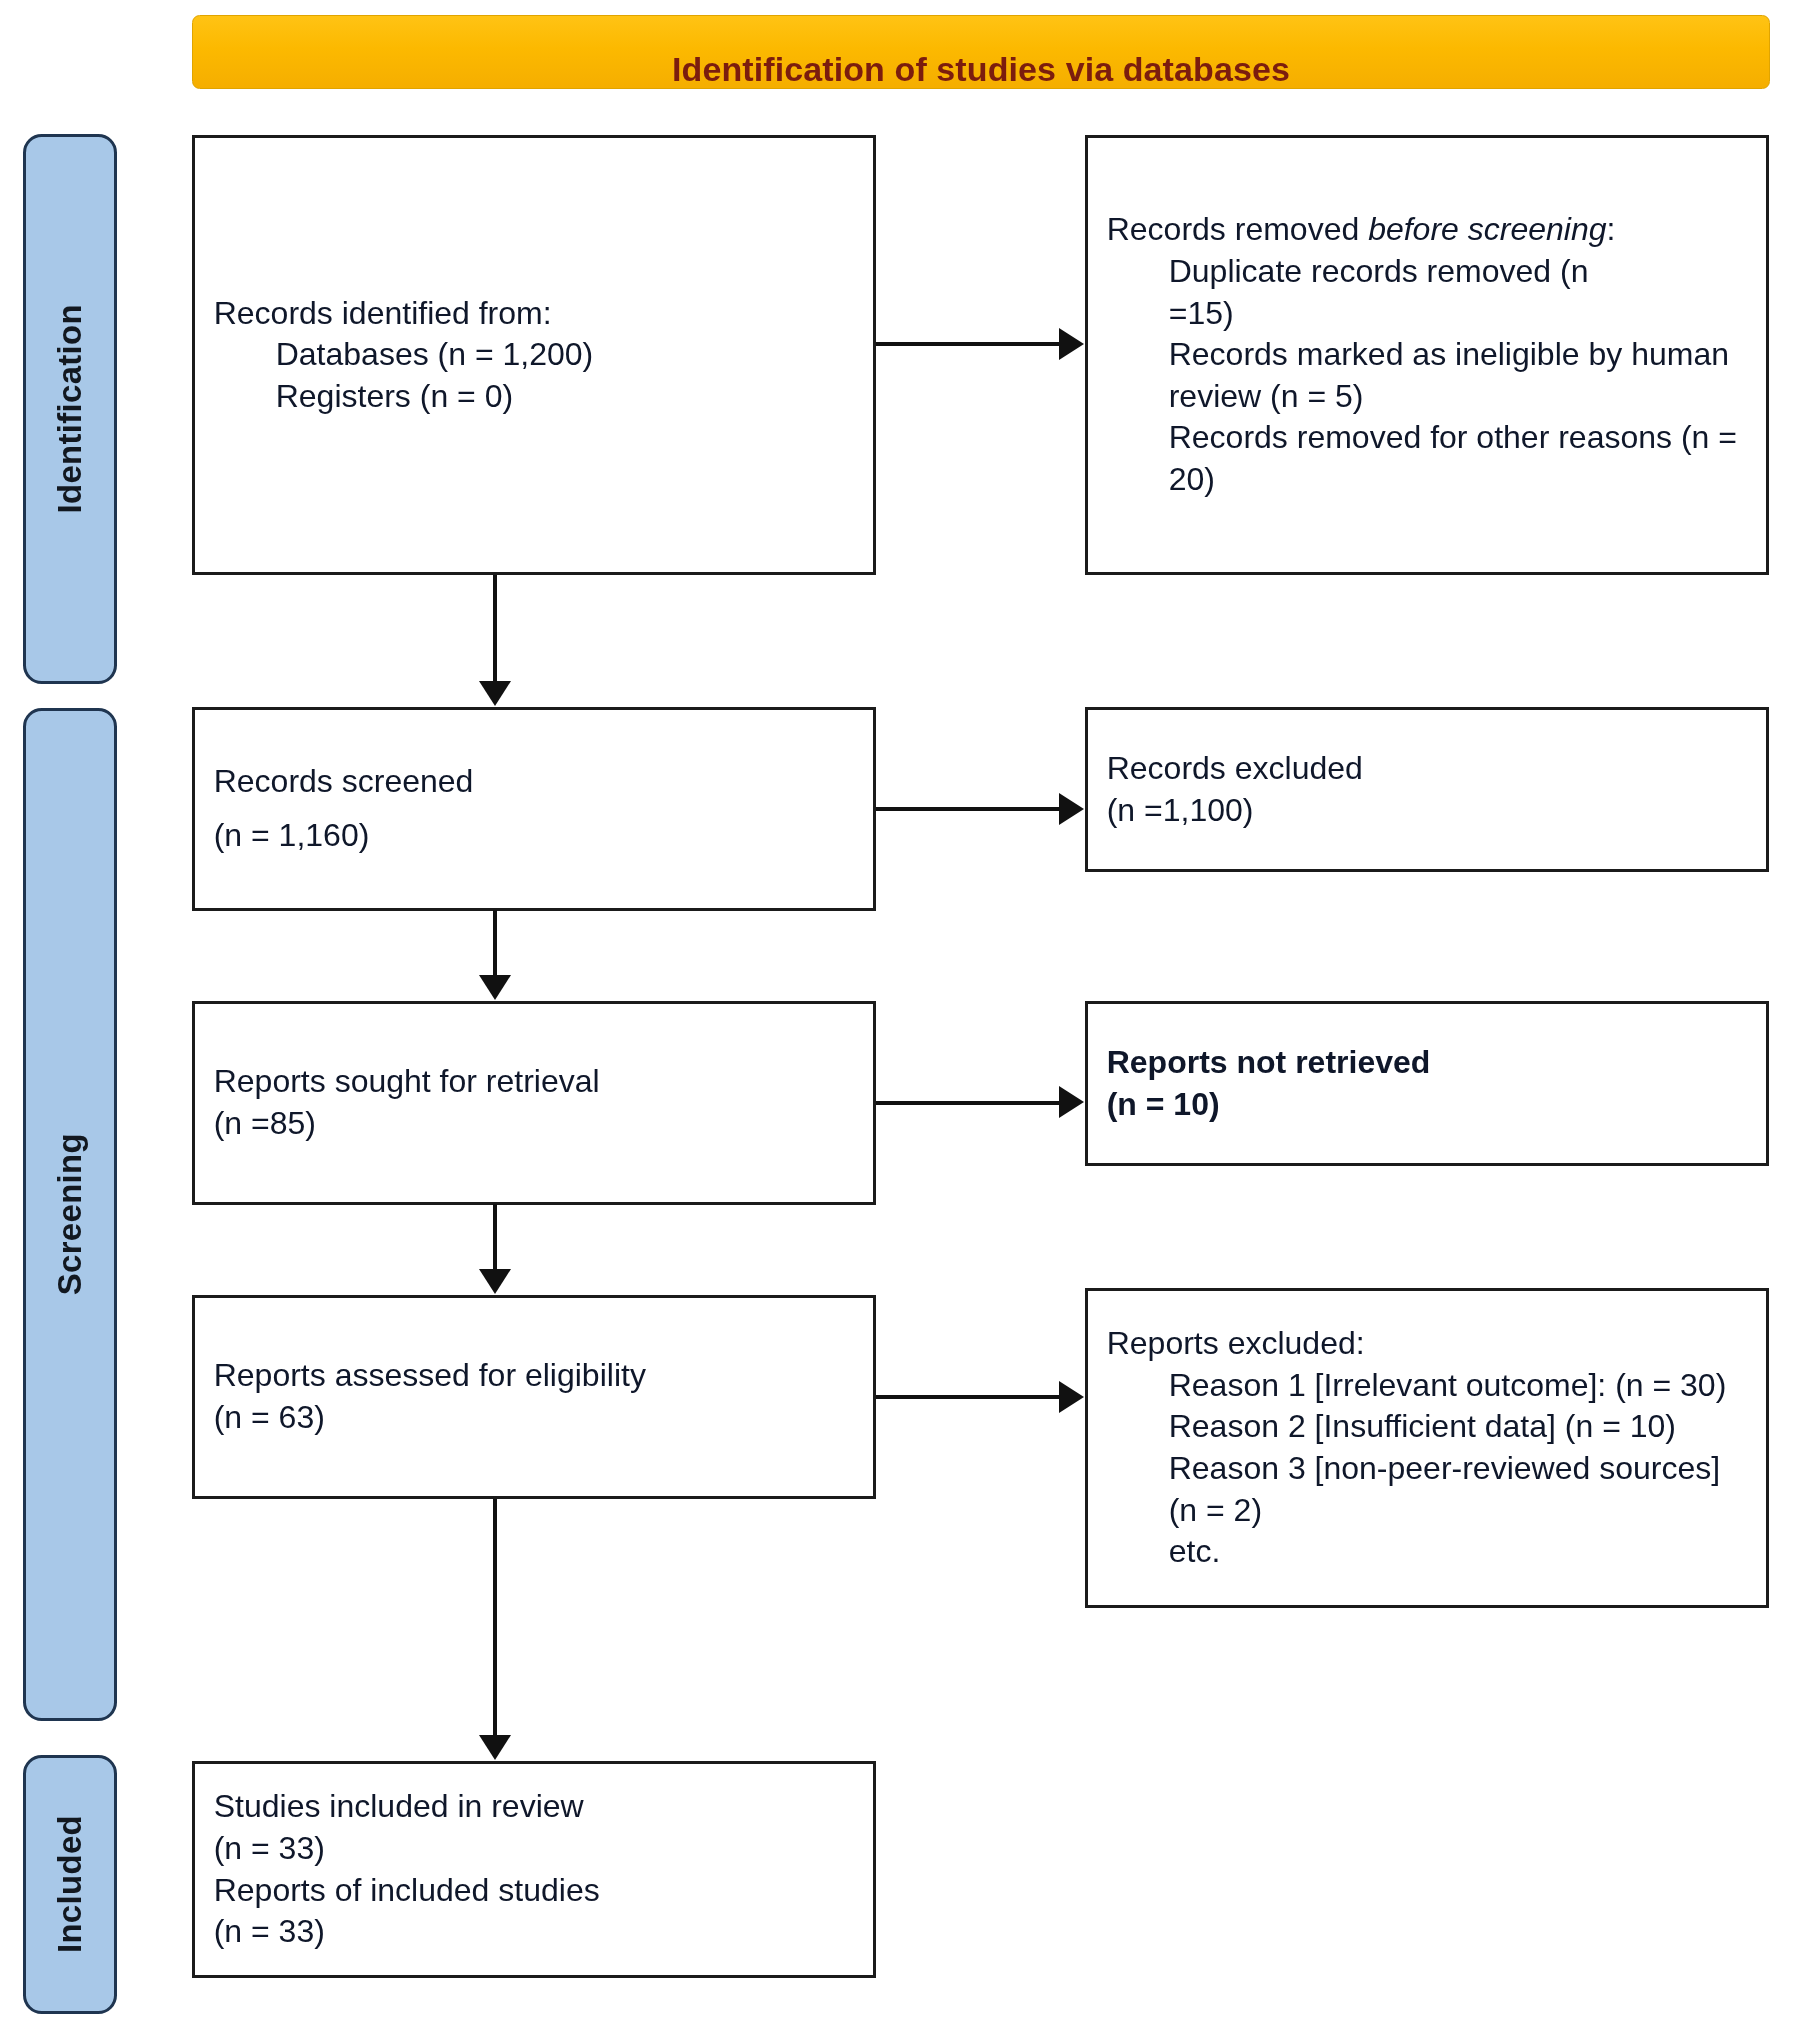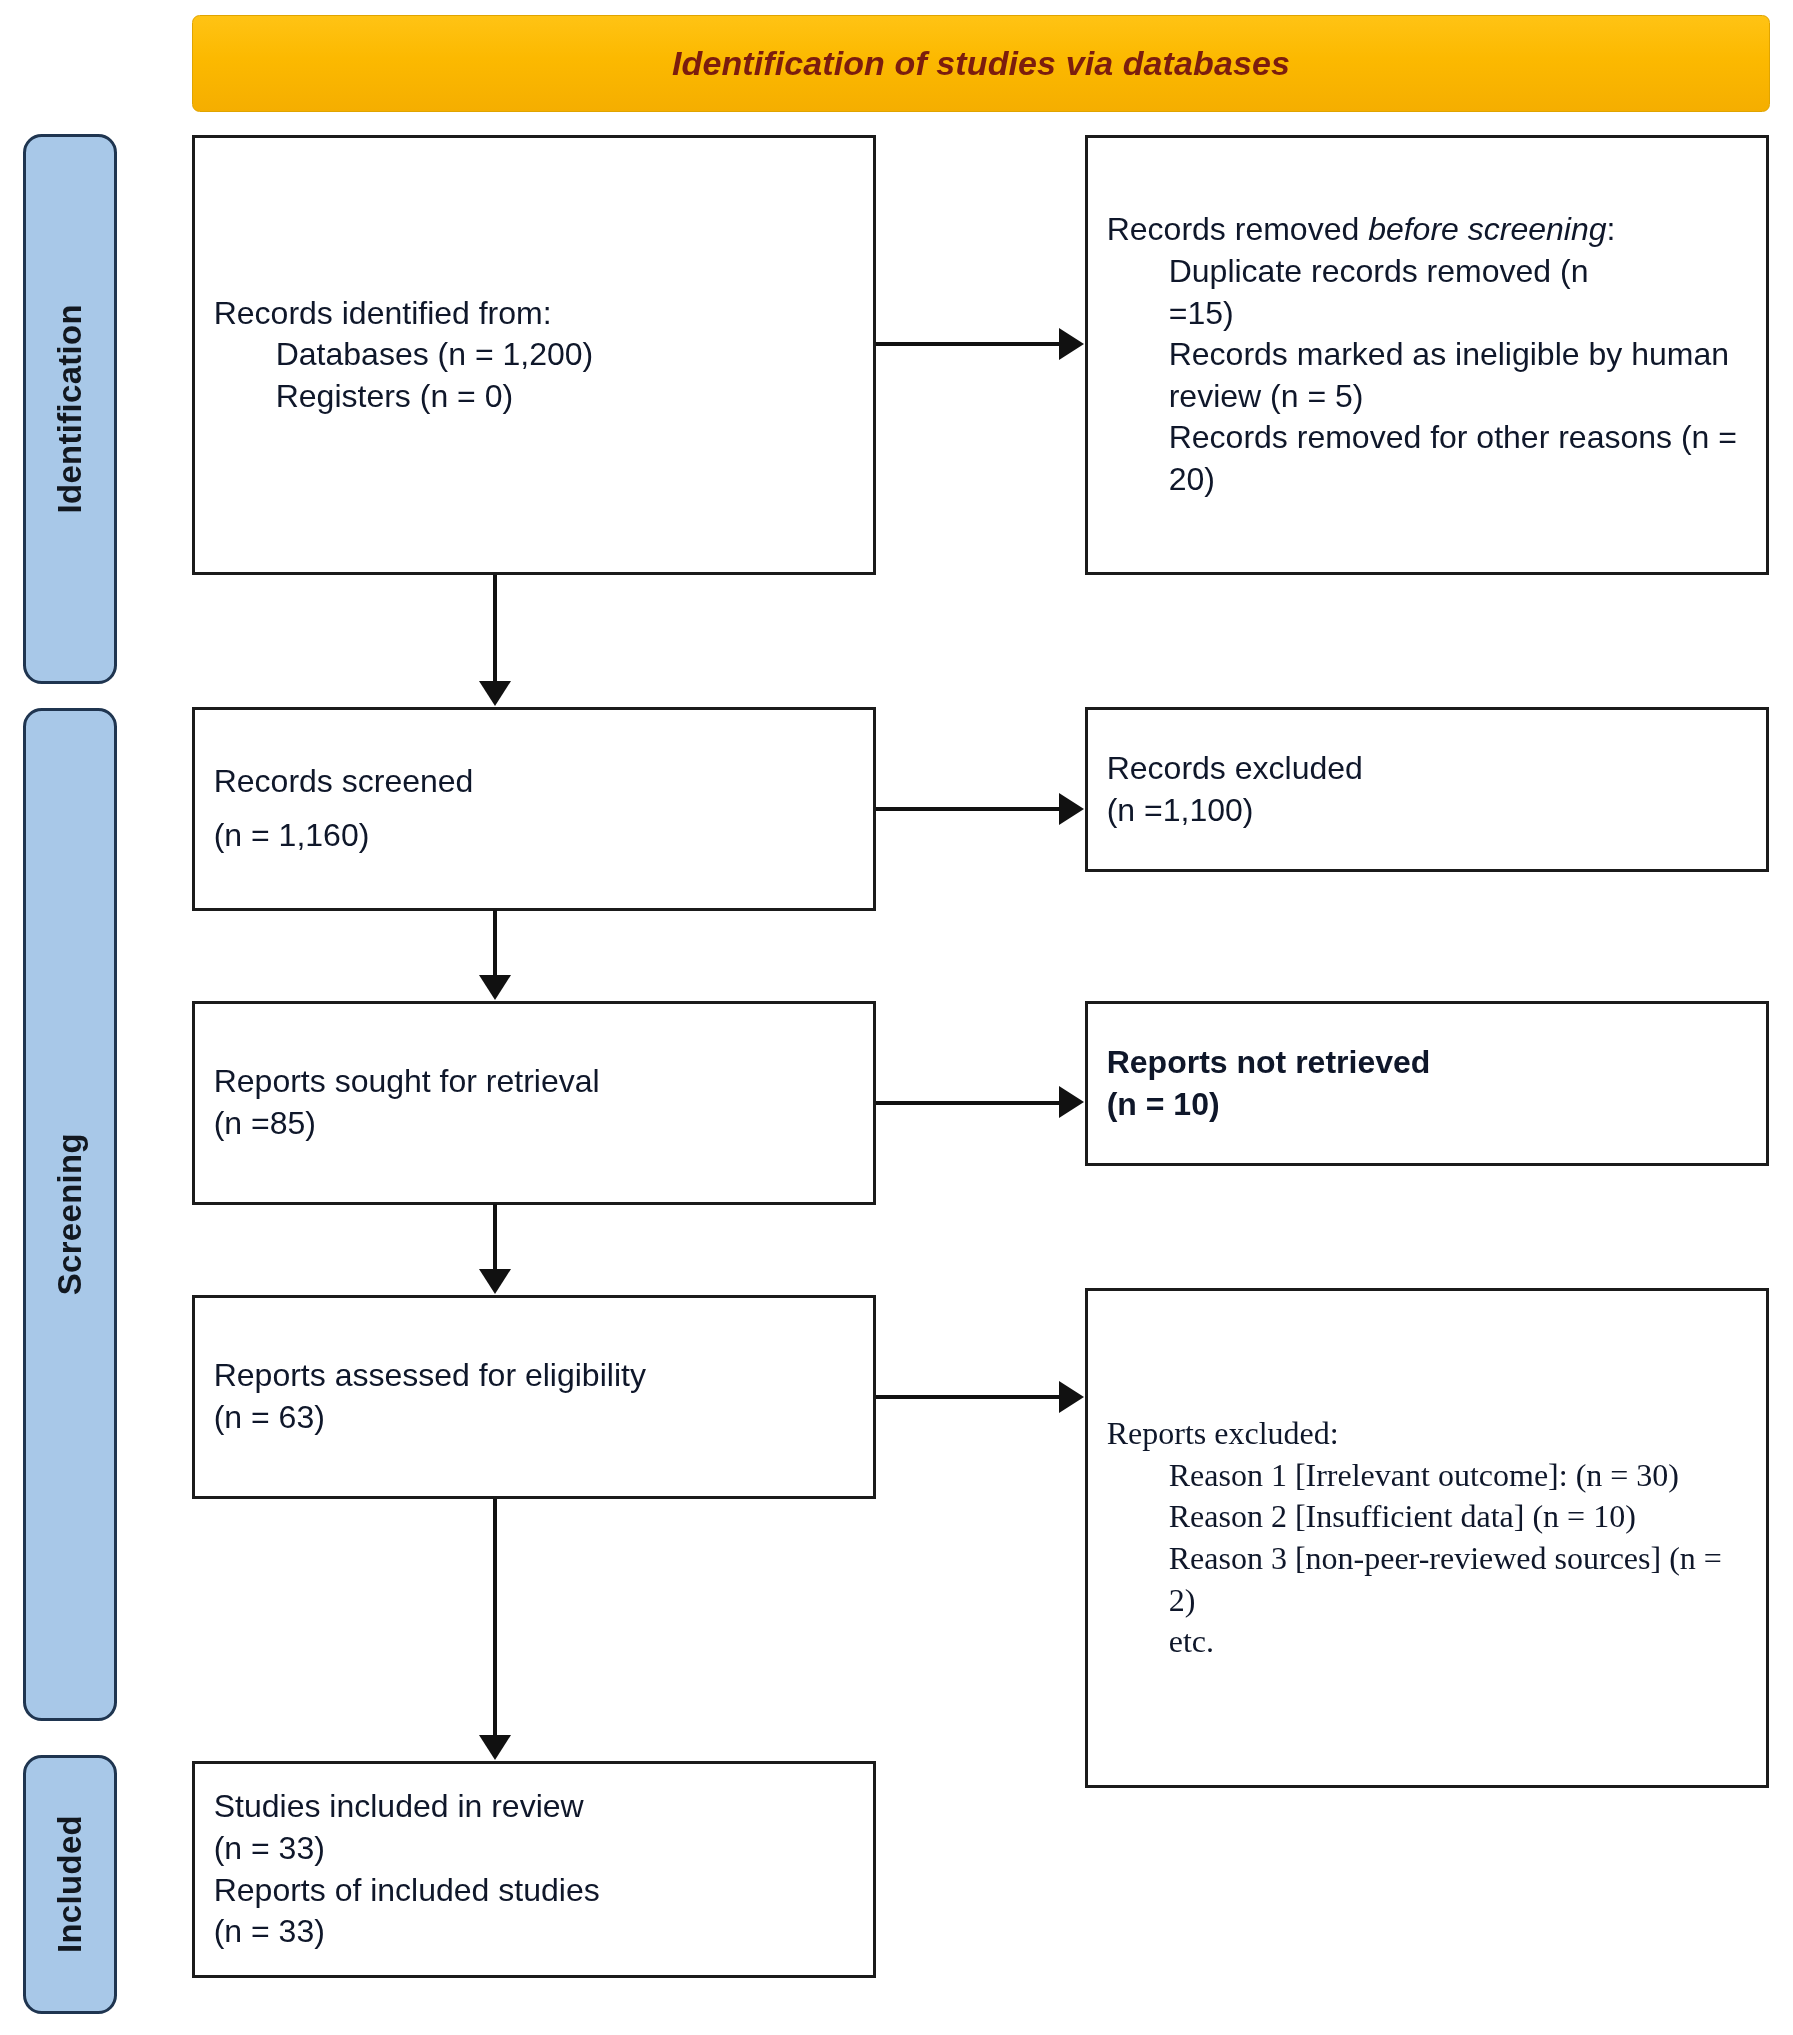--- a/index.html
+++ b/index.html
@@ -18,29 +18,28 @@
     background: #ffffff;
     overflow: hidden;
   }
 
   
   .header-banner {
     position: absolute;
     left: 192px;
     top: 15.4px;
     width: 1578px;
-    height: 97px;
+    height: 74px;
     background: linear-gradient(180deg, #ffc314 0%, #fcb900 45%, #f5ae00 100%);
     border: 1.1px solid #e0a400;
     border-radius: 7.7px;
     display: flex;
-    align-items: center;
+    align-items: flex-end;
     justify-content: center;
     box-sizing: border-box;
-    font-style: italic;
   }
   .header-banner-text {
     font-size: 34px;
     font-weight: bold;
     color: #7b1d0e;
     letter-spacing: 0.1px;
     text-align: center;
     line-height: 1.1;
   }
 
@@ -101,21 +100,21 @@
   #box-identified      { left: 192px; top: 135px;  width: 684px; height: 440px; }
   #box-screened        { left: 192px; top: 707px; width: 684px; height: 204px; gap: 12px; }
   #box-sought          { left: 192px; top: 1001px; width: 684px; height: 204px; }
   #box-assessed        { left: 192px; top: 1295px; width: 684px; height: 204px; }
   #box-included        { left: 192px; top: 1761px; width: 684px; height: 217px; }
 
   
   #box-removed         { left: 1085px; top: 135px;  width: 684px; height: 440px; }
   #box-excluded-records{ left: 1085px; top: 707px; width: 684px; height: 165px; }
   #box-not-retrieved   { left: 1085px; top: 1001px; width: 684px; height: 165px; font-weight: bold; }
-  #box-reports-excluded{ left: 1085px; top: 1288px; width: 684px; height: 500px; font-family: Liberation Serif, serif; }
+  #box-reports-excluded{ left: 1085px; top: 1288px; width: 684px; height: 320px; }
 
   
   #box-identified, #box-removed, #box-reports-excluded,
   #box-screened, #box-sought, #box-assessed, #box-included,
   #box-excluded-records, #box-not-retrieved {
     justify-content: center;
   }
 
   
   .conn-v {

